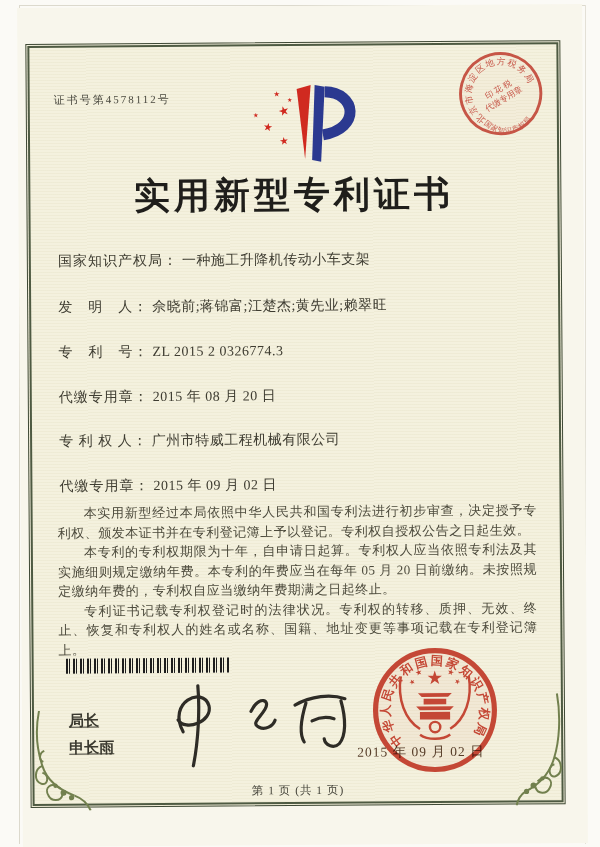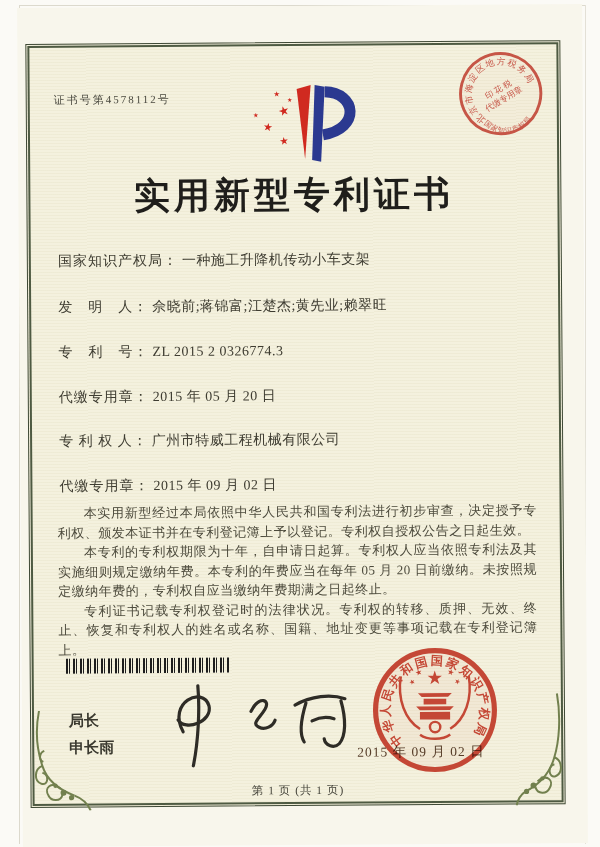--- a/index.html
+++ b/index.html
@@ -57,21 +57,21 @@
     position:absolute;left:35px;top:614px;width:164px;height:15px;
     background:repeating-linear-gradient(90deg,
       #1d1d1d 0 2px,transparent 2px 3px,
       #1d1d1d 3px 4px,transparent 4px 7px,
       #1d1d1d 7px 9px,transparent 9px 10px,
       #1d1d1d 10px 11px,transparent 11px 14px);
   }
   .signer{
     position:absolute;left:38px;top:662px;
     font-family:"Liberation Sans","DejaVu Sans",sans-serif;
-    font-weight:bold;font-size:15px;color:#3a392f;line-height:27px;
+    font-weight:bold;font-size:15px;color:#3a392f;line-height:27px;text-decoration:underline;
   }
   .signature{position:absolute;left:122px;top:636px;}
   .seal{position:absolute;left:338px;top:602px;}
   .seal-date{
     position:absolute;left:326px;top:701px;width:150px;
     font-size:13.5px;color:#5c4331;letter-spacing:1px;
     mix-blend-mode:multiply;white-space:nowrap;
   }
   .footer{
     position:absolute;left:0;top:740px;width:100%;text-align:center;
@@ -141,21 +141,21 @@
     <div class="field-row row-0">
       <span class="field-label">国家知识产权局：</span><span class="field-value">一种施工升降机传动小车支架</span>
     </div>
     <div class="field-row row-1">
       <span class="field-label">发　明　人：</span><span class="field-value">佘晓前;蒋锦富;江楚杰;黄先业;赖翠旺</span>
     </div>
     <div class="field-row row-2">
       <span class="field-label">专　利　号：</span><span class="field-value">ZL 2015 2 0326774.3</span>
     </div>
     <div class="field-row row-3">
-      <span class="field-label">代缴专用章：</span><span class="field-value">2015 年 05 月 20 日</span>
+      <span class="field-label">代缴专用章：</span><span class="field-value">2015 年 08 月 20 日</span>
     </div>
     <div class="field-row row-4">
       <span class="field-label">专 利 权 人：</span><span class="field-value">广州市特威工程机械有限公司</span>
     </div>
     <div class="field-row row-5">
       <span class="field-label">代缴专用章：</span><span class="field-value">2015 年 09 月 02 日</span>
     </div>
 
     <div class="body-text">
       <p>本实用新型经过本局依照中华人民共和国专利法进行初步审查，决定授予专利权、颁发本证书并在专利登记簿上予以登记。专利权自授权公告之日起生效。</p>

